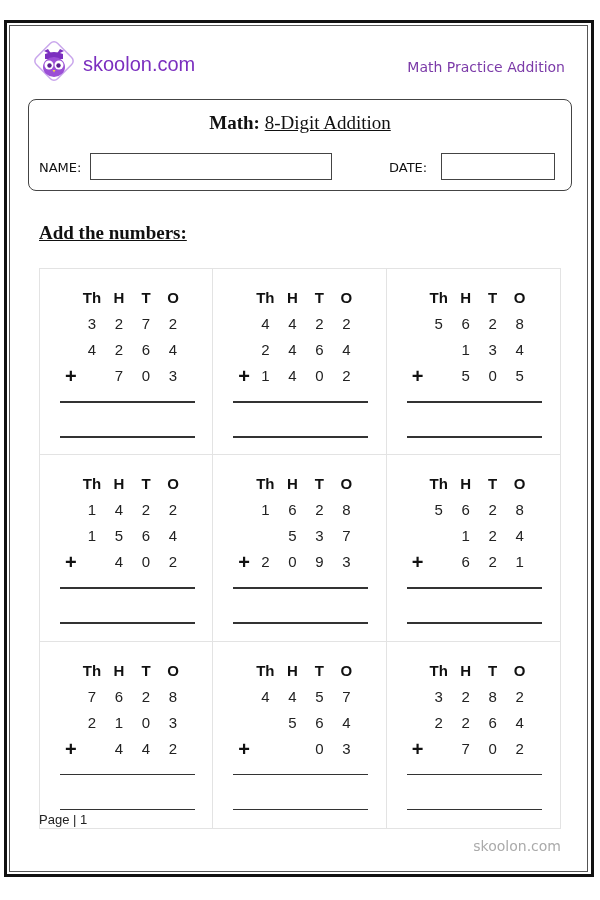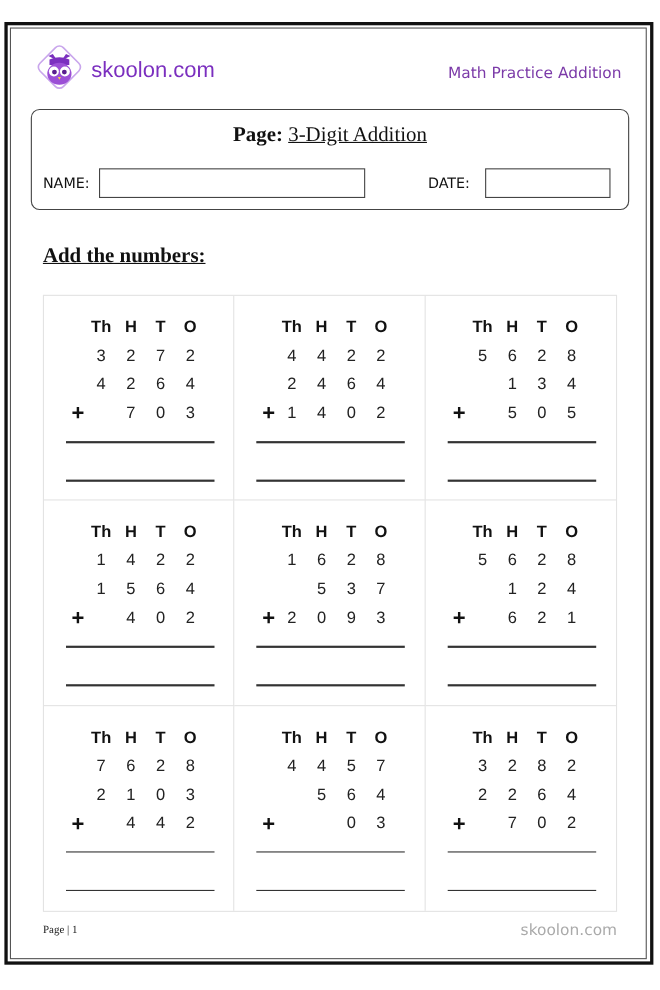--- a/index.html
+++ b/index.html
@@ -18,21 +18,21 @@
   .instr { position:absolute; left:39px; top:222px; font-family:"Liberation Serif", serif; font-weight:bold; font-size:19px; text-decoration:underline; }
   .grid { position:absolute; left:39px; top:268px; width:522px; height:561px; border:1px solid #e3e3e3; box-sizing:border-box; display:grid; grid-template-columns:repeat(3,1fr); grid-template-rows:repeat(3,1fr); }
   .cell { border-right:1px solid #e3e3e3; border-bottom:1px solid #e3e3e3; position:relative; }
   .cell:nth-child(3n) { border-right:none; }
   .cell:nth-child(n+7) { border-bottom:none; }
   .row { position:absolute; left:0; width:100%; height:20px; }
   .d { position:absolute; width:20px; text-align:center; font-size:15px; color:#222; }
   .hdr .d { font-weight:bold; color:#111; }
   .plus { position:absolute; left:25px; font-size:20px; font-weight:bold; line-height:18px; }
   .line { position:absolute; left:20px; width:135px; height:1.5px; background:#333; }
-  .footer-l { position:absolute; left:39px; top:840px; font-size:10px; font-family:Liberation Serif, serif; color:#222; }
+  .footer-l { position:absolute; left:39px; top:812px; font-size:13px; font-family:Liberation Sans, sans-serif; color:#222; }
   .footer-r { position:absolute; right:39px; top:838px; font-size:14px; font-family:"DejaVu Sans", sans-serif; color:#aaa; }
 </style>
 </head>
 <body>
 
 <div class="frame-outer"></div>
 <div class="frame-inner"></div>
 
 <svg class="logo" viewBox="0 0 48 48">
   <rect x="9" y="9" width="30" height="30" rx="5" transform="rotate(45 24 24)" fill="none" stroke="#c9a6ec" stroke-width="1.5"></rect>
@@ -43,22 +43,22 @@
   <circle cx="29" cy="28" r="4.5" fill="#fff"></circle>
   <circle cx="19.5" cy="28.5" r="2.2" fill="#5a1f8f"></circle>
   <circle cx="28.5" cy="28.5" r="2.2" fill="#5a1f8f"></circle>
   <path d="M22.5 33 L24 35.5 L25.5 33 Z" fill="#f2d34a"></path>
 </svg>
 <div class="logo-text">skoolon.com</div>
 <div class="header-right">Math Practice Addition</div>
 
 <div class="topic-box"></div>
 <div class="topic">
-  <b>Page:</b>
-  <span class="u">3-Digit Addition</span>
+  <b>Math:</b>
+  <span class="u">8-Digit Addition</span>
 </div>
 <div class="lbl" style="left:39px; top:160px;">NAME:</div>
 <div class="field" style="left:90px; top:153px; width:242px; height:27px;"></div>
 <div class="lbl" style="left:389px; top:160px;">DATE:</div>
 <div class="field" style="left:441px; top:153px; width:114px; height:27px;"></div>
 
 <div class="instr">Add the numbers:</div>
 
 <div class="grid" id="grid">
     <div class="cell">

